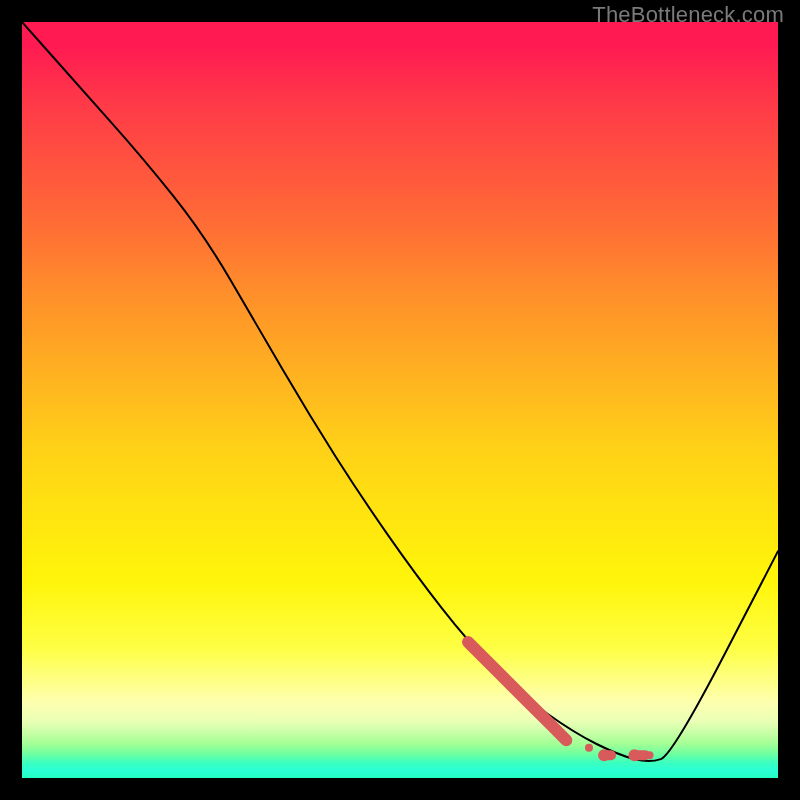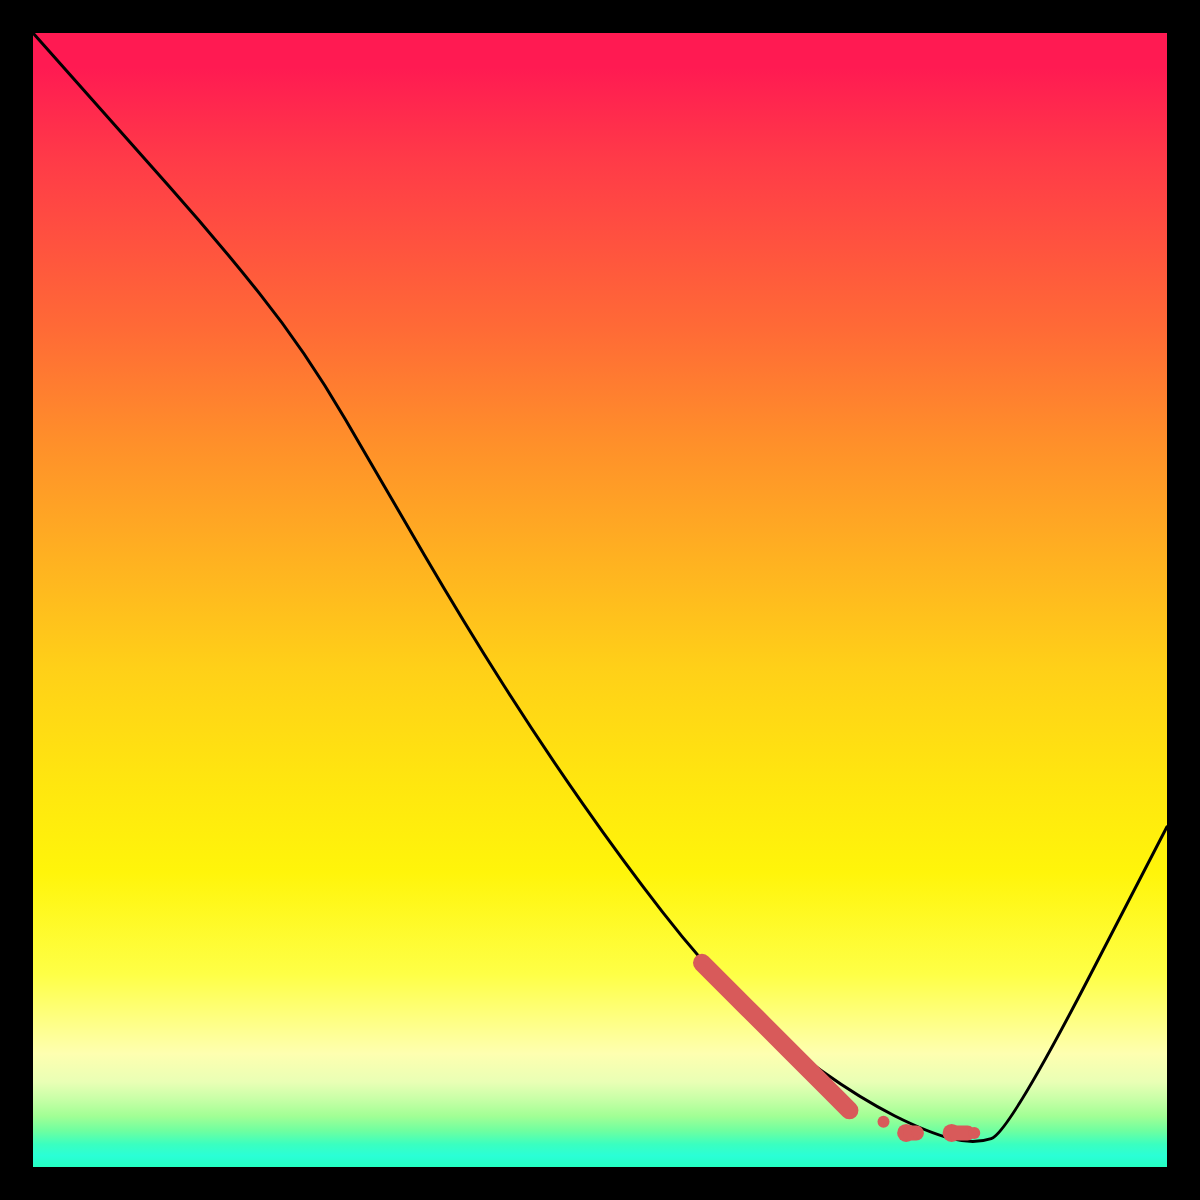--- a/index.html
+++ b/index.html
@@ -61,20 +61,21 @@
   left: 0;
   top: 0;
   width: 100%;
   height: 100%;
 }
 </style>
 </head>
 <body>
 
 <div class="frame">
+  <div class="watermark">TheBottleneck.com</div>
 
   <div class="plot-area">
     <svg class="overlay" viewBox="0 0 756 756" preserveAspectRatio="none">
       <g>
         <path id="curve-path" fill="none" stroke="#000000" stroke-width="2" stroke-linejoin="round" stroke-linecap="round" d="M0.0 0.0 Q 0.0 0.0 30.2 34.0 Q 60.5 68.0 90.7 102.1 Q 121.0 136.1 151.2 173.9 Q 181.4 211.7 207.9 257.0 Q 234.4 302.4 260.8 347.8 Q 287.3 393.1 313.7 434.7 Q 340.2 476.3 366.7 514.1 Q 393.1 551.9 419.6 585.9 Q 446.0 619.9 472.5 646.4 Q 499.0 672.8 525.4 691.7 Q 551.9 710.6 574.6 722.0 Q 597.2 733.3 612.4 737.1 Q 627.5 740.9 638.8 737.1 Q 650.2 733.3 703.1 631.3 T 756.0 529.2"></path>
       </g>
       <g id="dots-group">
           <path d="M446.0 619.9 L 476.3 650.2 L 506.5 680.4 L 529.2 703.1 L 544.3 718.2" fill="none" stroke="#d85a5a" stroke-width="12" stroke-linecap="round"></path>
           <circle cx="567.0" cy="725.8" r="4" fill="#d85a5a"></circle>
           <circle cx="582.1" cy="733.3" r="6" fill="#d85a5a"></circle>

